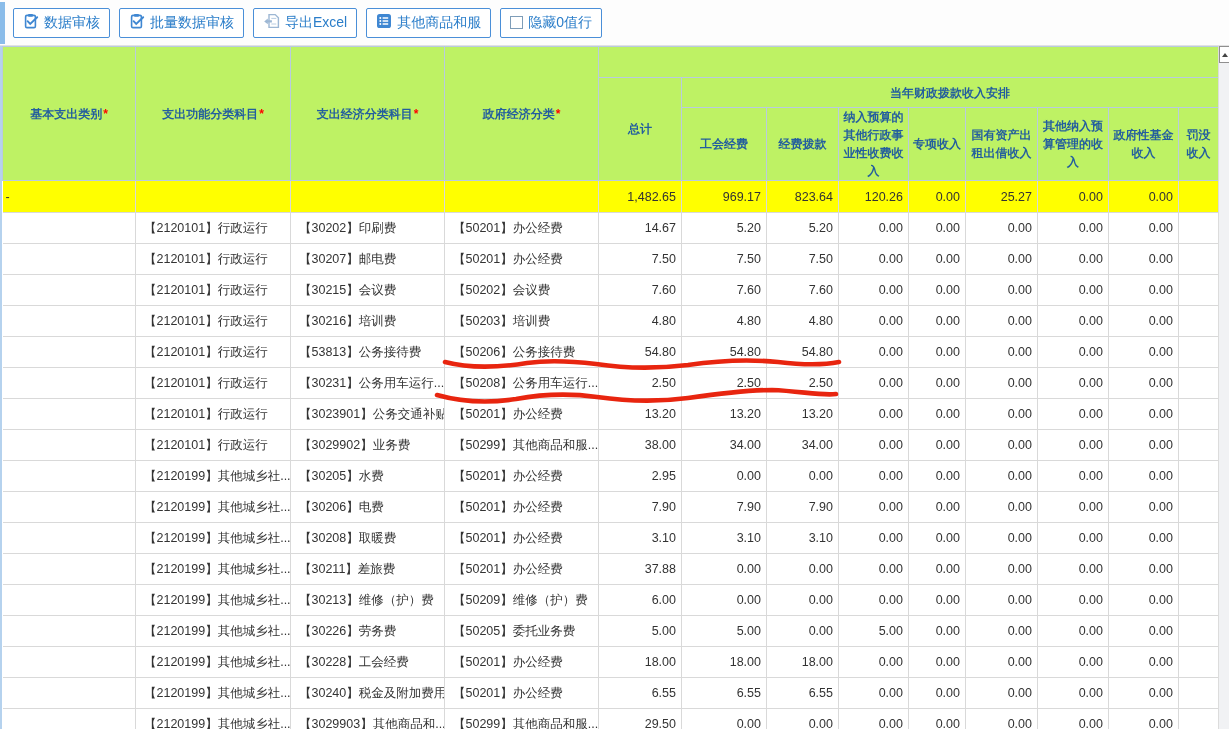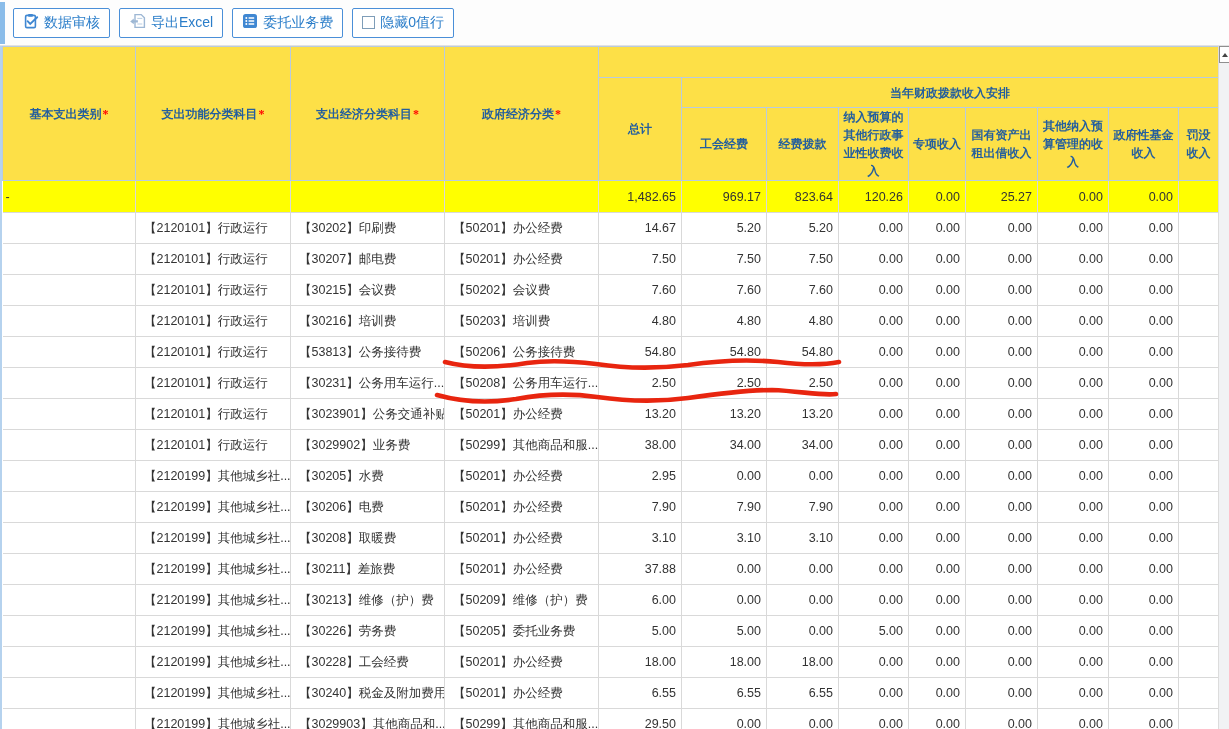--- a/index.html
+++ b/index.html
@@ -16,23 +16,23 @@
     background:#fff; border:1px solid #4a8fd8; border-radius:2px;
     color:#2a7dc9; font-size:14px; cursor:pointer; white-space:nowrap; }
   .btn svg { flex:0 0 auto; }
   .cb { display:inline-block; width:13px; height:13px; background:#fff;
     border:1px solid #7e9db8; }
 
   
   .table-wrap { position:absolute; top:46px; left:0; width:1218px; height:683px;
     overflow:hidden; border-left:2px solid #b5d2ee; }
   table { border-collapse:collapse; table-layout:fixed; width:1216px; }
-  th { background:#fde047; color:#235e9e; font-weight:bold; font-size:12px;
+  th { background:#bef264; color:#235e9e; font-weight:bold; font-size:12px;
     border:1px solid #b9cbdf; text-align:center; vertical-align:middle;
-    padding:0 3px; line-height:1.5; overflow:hidden;font-family:Liberation Serif, serif; }
+    padding:0 3px; line-height:1.5; overflow:hidden; }
   tr.h-top th.band { height:31px; }
   tr.h-group th { height:30px; }
   tr.h-leaf th { height:71px; }
   td { font-size:12.5px; color:#333; height:31px;
     border-right:1px solid #d9d9d9; border-bottom:1px solid #d9d9d9;
     white-space:nowrap; overflow:hidden; background:#fff; vertical-align:middle; }
   td.txt { text-align:left; padding:0 4px 0 8px; }
   td.num { text-align:right; padding:0 5px 0 2px; }
   tr.total td { background:#ffff00; height:32px; }
   tr.total td.txt { padding-left:3px; }
@@ -63,20 +63,30 @@
       <span>
         <svg width="16" height="16" viewBox="0 0 16 16">
           <rect x="2.6" y="2.4" width="9.8" height="12.2" rx="1.4" fill="none" stroke="#3f87d2" stroke-width="1.6"></rect>
           <rect x="5" y="0.9" width="5" height="2.9" rx="1" fill="#3f87d2"></rect>
           <path d="M4.6 8.2 L7.2 10.9 L14.2 4.2" fill="none" stroke="#3f87d2" stroke-width="1.9" stroke-linecap="round"></path>
         </svg>
       </span>
       <span>数据审核</span>
     </button>
 
+    <button class="btn">
+      <span>
+        <svg width="16" height="16" viewBox="0 0 16 16">
+          <rect x="2.6" y="2.4" width="9.8" height="12.2" rx="1.4" fill="none" stroke="#3f87d2" stroke-width="1.6"></rect>
+          <rect x="5" y="0.9" width="5" height="2.9" rx="1" fill="#3f87d2"></rect>
+          <path d="M4.6 8.2 L7.2 10.9 L14.2 4.2" fill="none" stroke="#3f87d2" stroke-width="1.9" stroke-linecap="round"></path>
+        </svg>
+      </span>
+      <span>批量数据审核</span>
+    </button>
 
     <button class="btn">
       <span>
         <svg width="17" height="16" viewBox="0 0 17 16">
           <path d="M6 1.6 h6.2 l3.2 3.2 v9.6 h-9.4 z" fill="none" stroke="#9db7d4" stroke-width="1.4"></path>
           <path d="M8.3 5.4 h5 M8.3 11 h5" stroke="#b9cde2" stroke-width="1"></path>
           <path d="M1.2 8.4 L4.8 5.6 v1.7 h4.1 v2.2 H4.8 v1.7 z" fill="#9db7d4"></path>
         </svg>
       </span>
       <span>导出Excel</span>
@@ -85,21 +95,21 @@
     <button class="btn">
       <span>
         <svg width="16" height="16" viewBox="0 0 16 16">
           <rect x="1" y="1" width="14" height="14" rx="2.6" fill="#3f87d2"></rect>
           <circle cx="4.3" cy="5" r="1" fill="#fff"></circle>
           <circle cx="4.3" cy="8" r="1" fill="#fff"></circle>
           <circle cx="4.3" cy="11" r="1" fill="#fff"></circle>
           <path d="M6.6 5 h5.6 M6.6 8 h5.6 M6.6 11 h5.6" stroke="#fff" stroke-width="1.4"></path>
         </svg>
       </span>
-      <span>委托业务费</span>
+      <span>其他商品和服</span>
     </button>
 
     <button class="btn">
       <span class="cb"></span>
       <span>隐藏0值行</span>
     </button>
   </div>
 
   <div class="table-wrap">
     <table>

